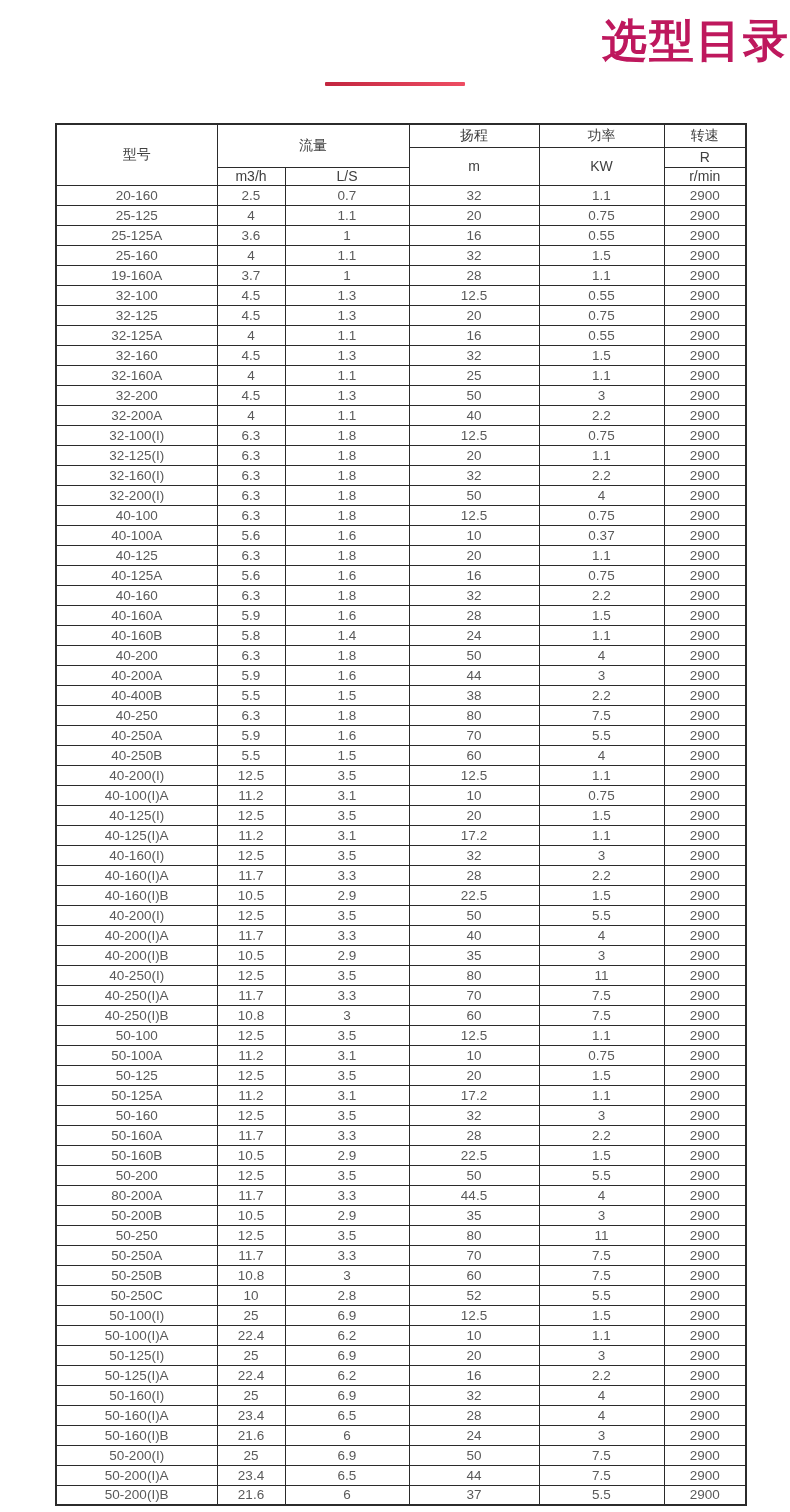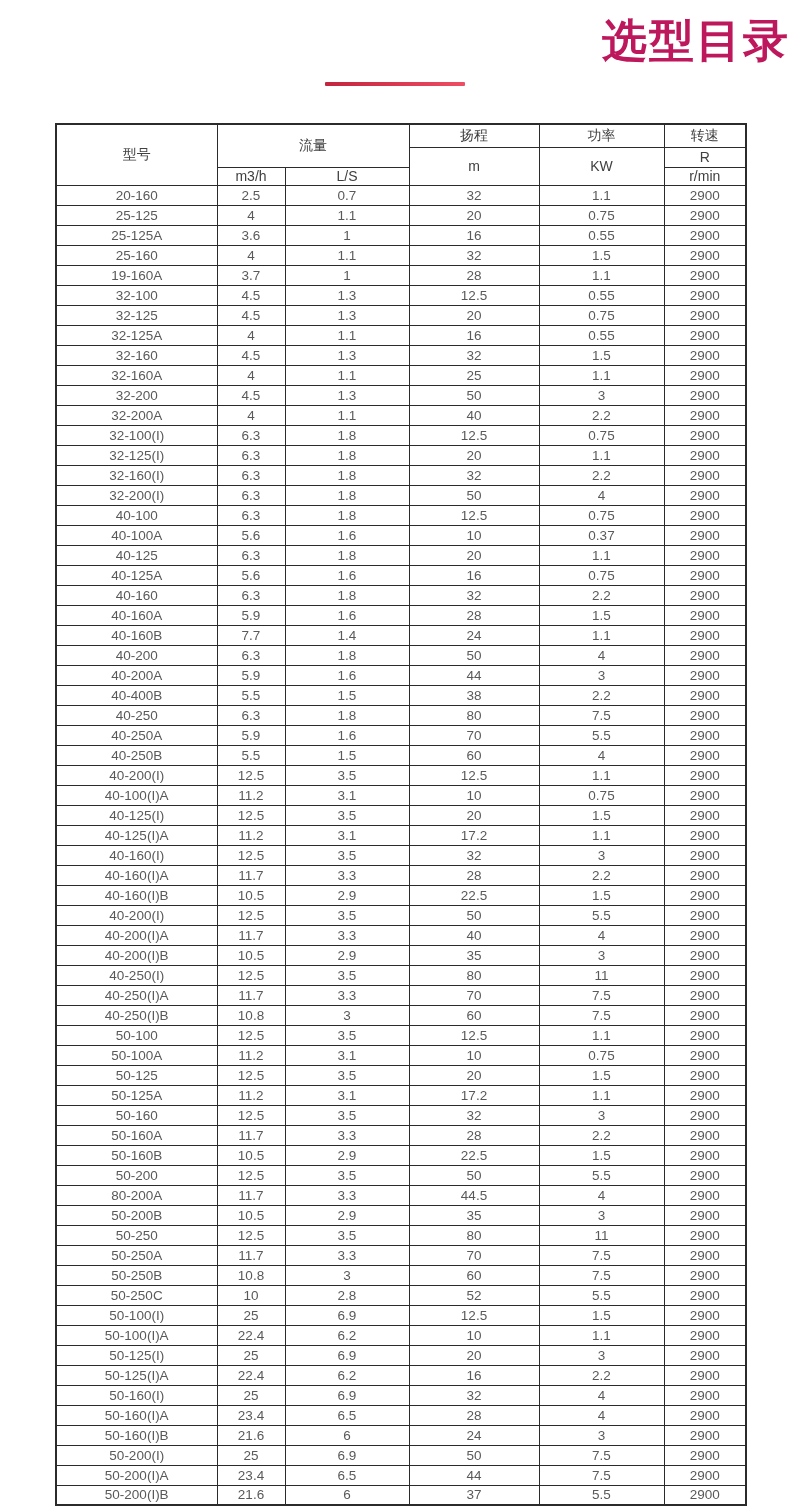--- a/index.html
+++ b/index.html
@@ -269,21 +269,21 @@
       <tr>
         <td>40-160A</td>
         <td>5.9</td>
         <td>1.6</td>
         <td>28</td>
         <td>1.5</td>
         <td>2900</td>
       </tr>
       <tr>
         <td>40-160B</td>
-        <td>7.7</td>
+        <td>5.8</td>
         <td>1.4</td>
         <td>24</td>
         <td>1.1</td>
         <td>2900</td>
       </tr>
       <tr>
         <td>40-200</td>
         <td>6.3</td>
         <td>1.8</td>
         <td>50</td>

